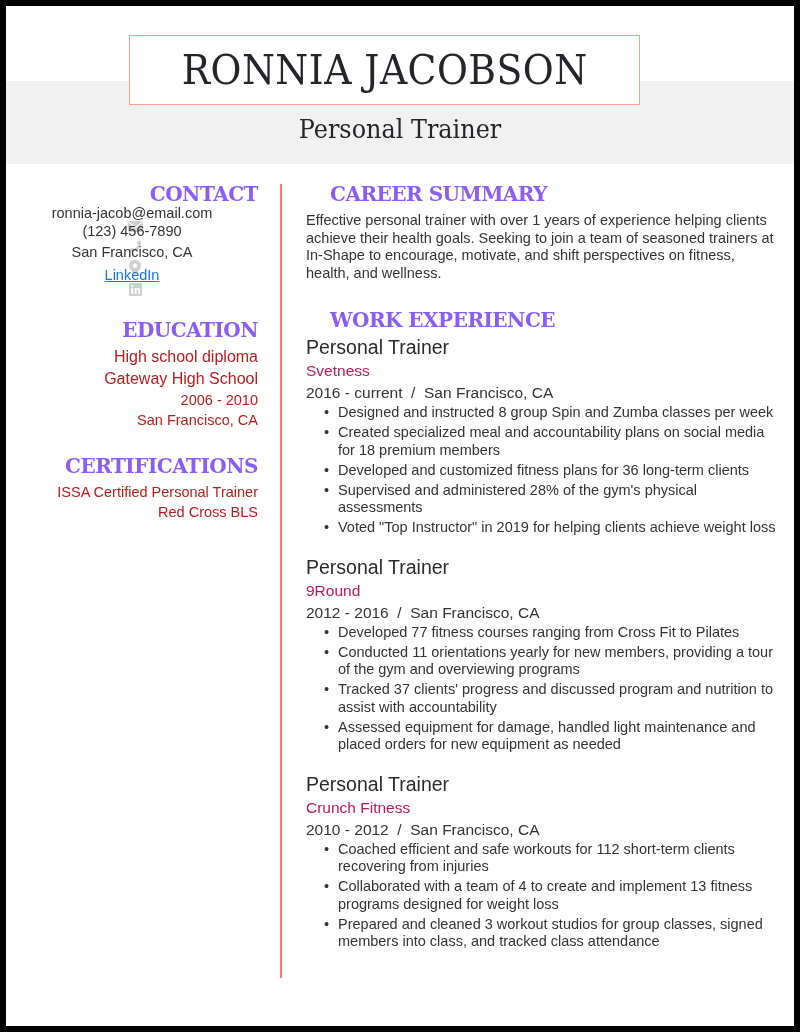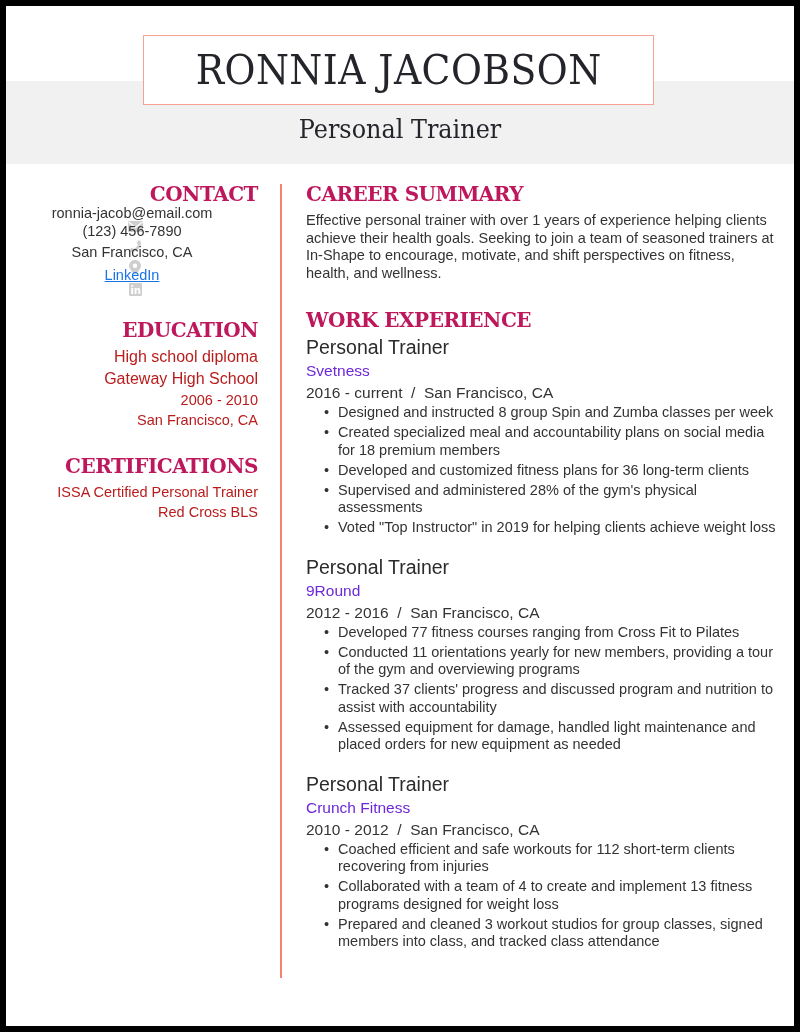--- a/index.html
+++ b/index.html
@@ -1,35 +1,35 @@
 <!DOCTYPE html>
 <html><head>
 <meta charset="utf-8">
 <style>
   * { box-sizing: border-box; margin: 0; padding: 0; }
   html, body { width: 800px; height: 1032px; background: #000; }
   body { position: relative; overflow: hidden; font-family: "Liberation Sans", "DejaVu Sans", sans-serif; color: #2b2b2b; }
   .page { position: absolute; left: 6px; top: 6px; width: 788px; height: 1020px; background: #fff; }
   .band { position: absolute; left: 0; top: 75px; width: 788px; height: 83px; background: #f1f1f1; }
-  .namebox { position: absolute; left: 137px; top: 29px; width: 511px; height: 70px; border: 1.5px solid #f6a194; background: #fff; display: flex; align-items: center; justify-content: center; }
+  .namebox { position: absolute; left: 123px; top: 29px; width: 511px; height: 70px; border: 1.5px solid #f6a194; background: #fff; display: flex; align-items: center; justify-content: center; }
   .name { font-family: "DejaVu Serif", "Liberation Serif", serif; font-size: 41px; letter-spacing: 0.5px; color: #23252a; font-weight: normal; transform: scaleX(0.92); white-space: nowrap; }
   .title { position: absolute; left: 0; top: 108px; width: 788px; text-align: center; font-family: "DejaVu Serif", "Liberation Serif", serif; font-size: 26px; color: #23252a; transform: scaleX(0.92); }
   .divider { position: absolute; left: 274px; top: 178px; width: 2px; height: 794px; background: #f4826f; }
   .left { position: absolute; left: 0; top: 176px; width: 252px; text-align: right; }
-  .sec-h { font-family: "DejaVu Serif", "Liberation Serif", serif; font-weight: bold; font-size: 20px; color: #be185d; letter-spacing: -0.5px; }
+  .sec-h { font-family: "DejaVu Serif", "Liberation Serif", serif; font-weight: bold; font-size: 20px; color: #8b5cf6; letter-spacing: -0.5px; padding-left: 24px; }
   .left .sec-h { margin-bottom: 4px; }
   .contact-row { display: flex; justify-content: flex-end; align-items: center; font-size: 14.5px; height: 21.5px; color: #333; flex-direction: column; }
   .contact-row .ic { width: 16px; height: 16px; margin-left: 6px; display: inline-flex; align-items: center; justify-content: center; }
   .contact-row a { color: #1a73e8; text-decoration: underline; }
   .lt { font-size: 14.5px; color: #b91c1c; line-height: 20px; }
   .lt.big { font-size: 16px; line-height: 22px; }
   .right { position: absolute; left: 300px; top: 176px; width: 470px; }
   .body-t { font-size: 14.5px; line-height: 17.5px; color: #333; }
   .job-title { font-size: 19.5px; color: #2b2b2b; line-height: 26px; }
-  .job-co { font-size: 15.5px; color: #6d28d9; line-height: 22px; }
+  .job-co { font-size: 15.5px; color: #be185d; line-height: 22px; }
   .job-meta { font-size: 15.5px; color: #333; line-height: 22px; white-space: pre; }
   ul.bullets { list-style: none; margin-left: 18px; }
   ul.bullets li { position: relative; padding-left: 14px; font-size: 14.5px; line-height: 17.5px; margin-bottom: 2.5px; color: #333; }
   ul.bullets li::before { content: "•"; position: absolute; left: 0; top: 0; color: #333; }
 </style>
 </head>
 <body>
 
 <div class="page">
   <div class="band"></div>

